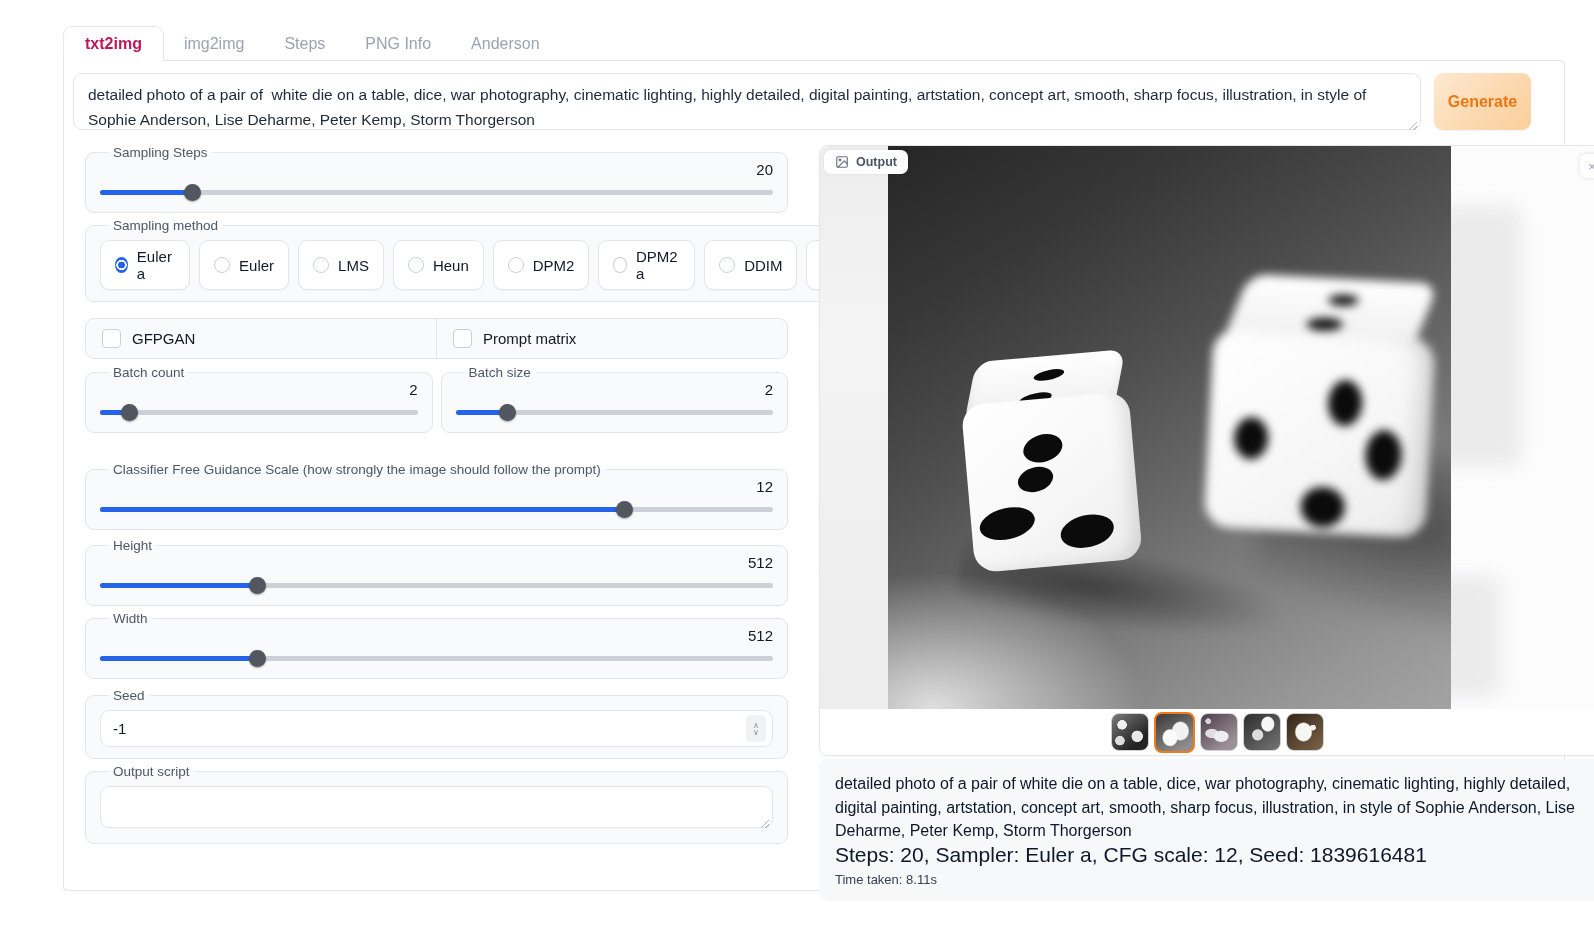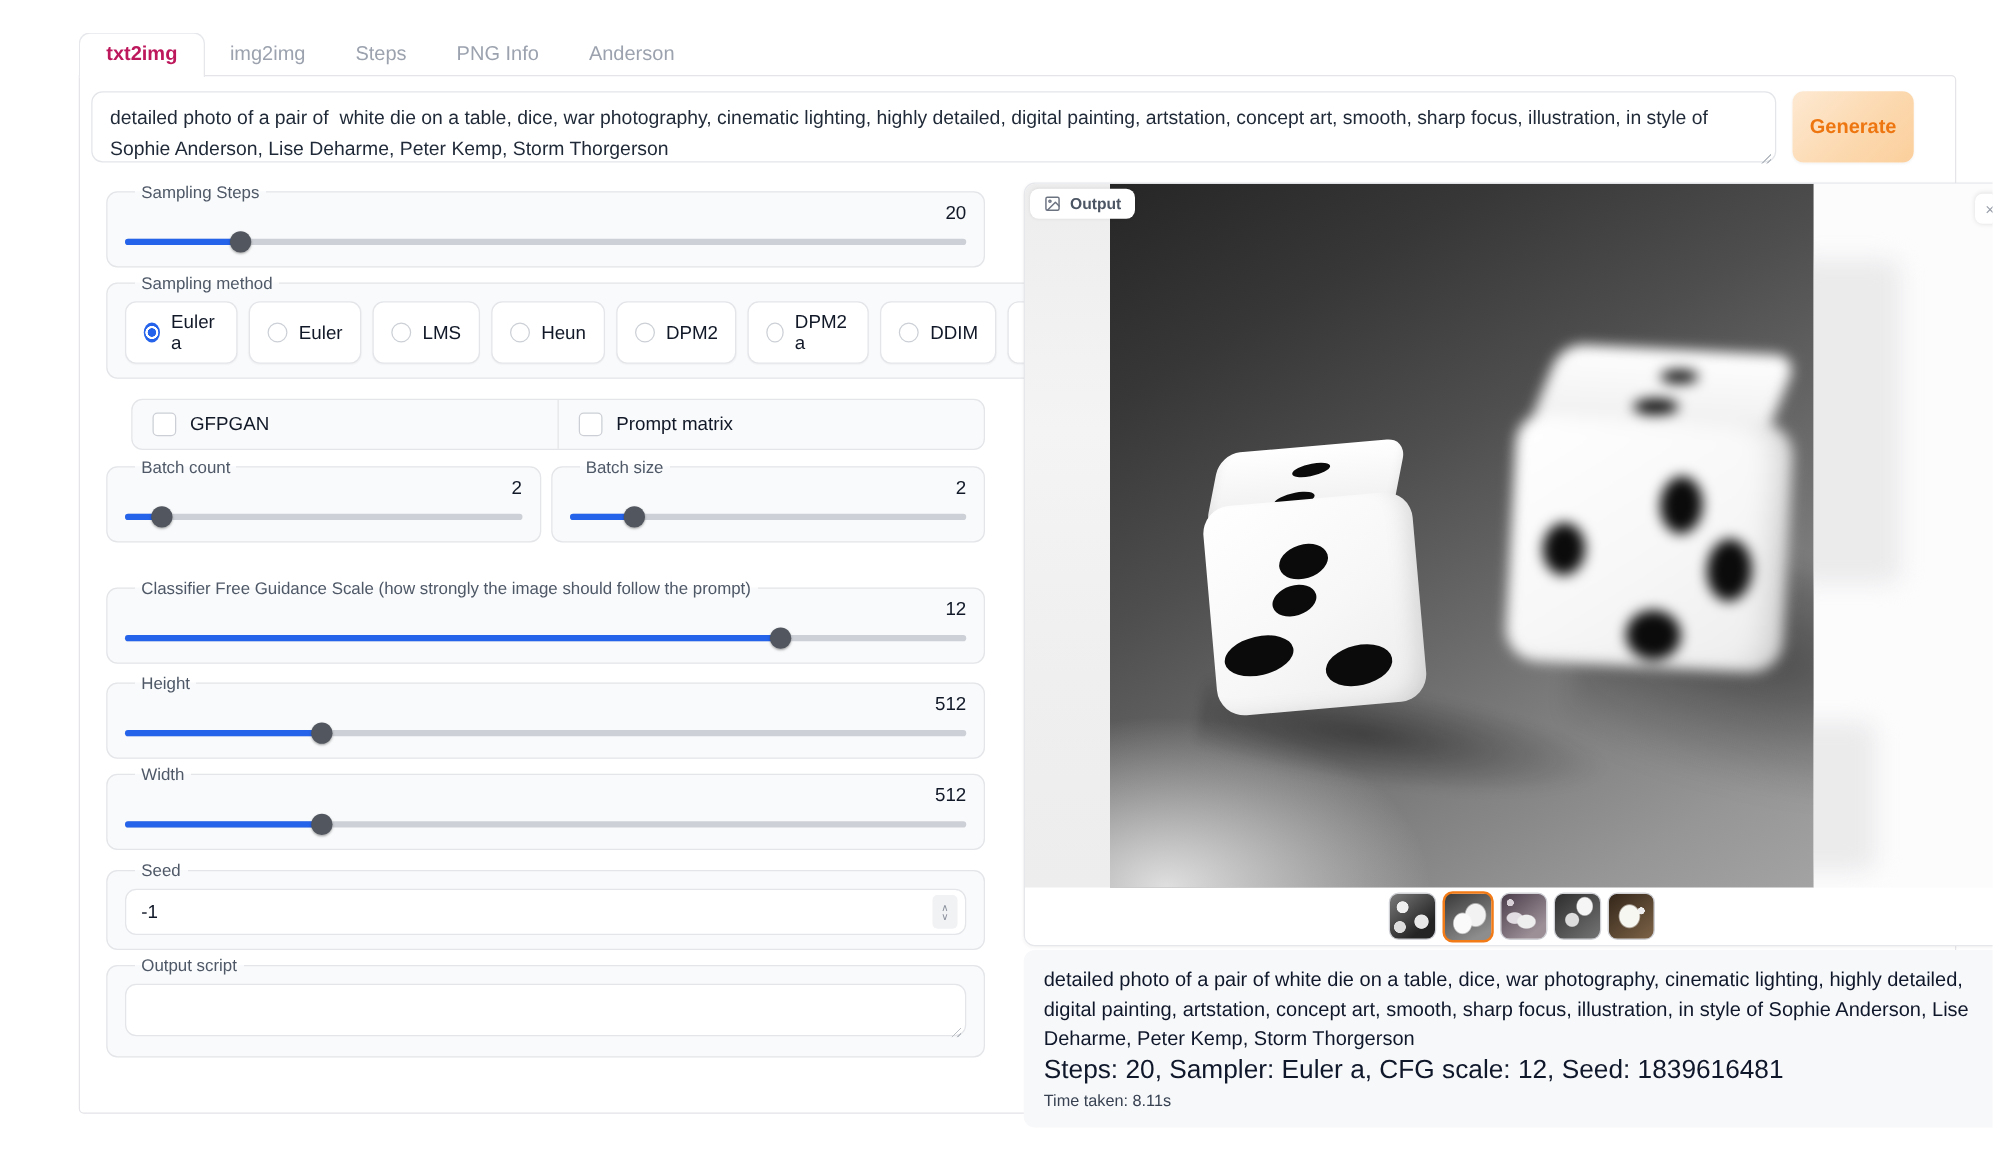--- a/index.html
+++ b/index.html
@@ -38,21 +38,21 @@
   
   fieldset.fs{border:1px solid #e3e5e8;border-radius:9px;background:#f9fafb;margin:0 0 5px 0;
     padding:1px 14px 11px 14px;}
   fieldset.fs legend{font-size:13.5px;color:#4e5867;padding:0 5px;margin-left:8px;}
   .slider-value{display:block;text-align:right;font-size:15px;color:#111827;height:19px;margin-bottom:3px;}
   .slider{position:relative;height:18px;cursor:pointer;}
   .slider-track{position:absolute;left:0;right:0;top:7px;height:5px;border-radius:3px;background:#cdd0d6;}
   .slider-fill{position:absolute;left:0;top:0;height:100%;border-radius:3px;background:#2563eb;}
   .slider-thumb{position:absolute;top:-6px;width:17px;height:17px;border-radius:50%;
     background:#51565f;box-shadow:0 1px 2px rgba(0,0,0,.35);}
-  .mt16{margin-top:16px;margin-left:20px;}
+  .mt16{margin-top:16px;}
   .row2{display:flex;gap:8px;}
   .row2 fieldset.fs{flex:1;}
 
   
   .pill-row{display:flex;gap:9px;margin-top:6px;}
   .radio-pill{display:flex;align-items:center;gap:9px;background:#fff;border:1px solid #e3e5e9;
     border-radius:9px;padding:7px 14px;cursor:pointer;box-shadow:0 1px 1px rgba(0,0,0,.03);}
   .radio-dot{width:16px;height:16px;border-radius:50%;border:1.5px solid #ccd0d6;background:#fff;box-sizing:border-box;}
   .radio-pill.selected .radio-dot{border:none;
     background:radial-gradient(circle at 50% 50%,#2563eb 0 3.2px,#fff 3.6px 5px,#2563eb 5.4px 100%);}

